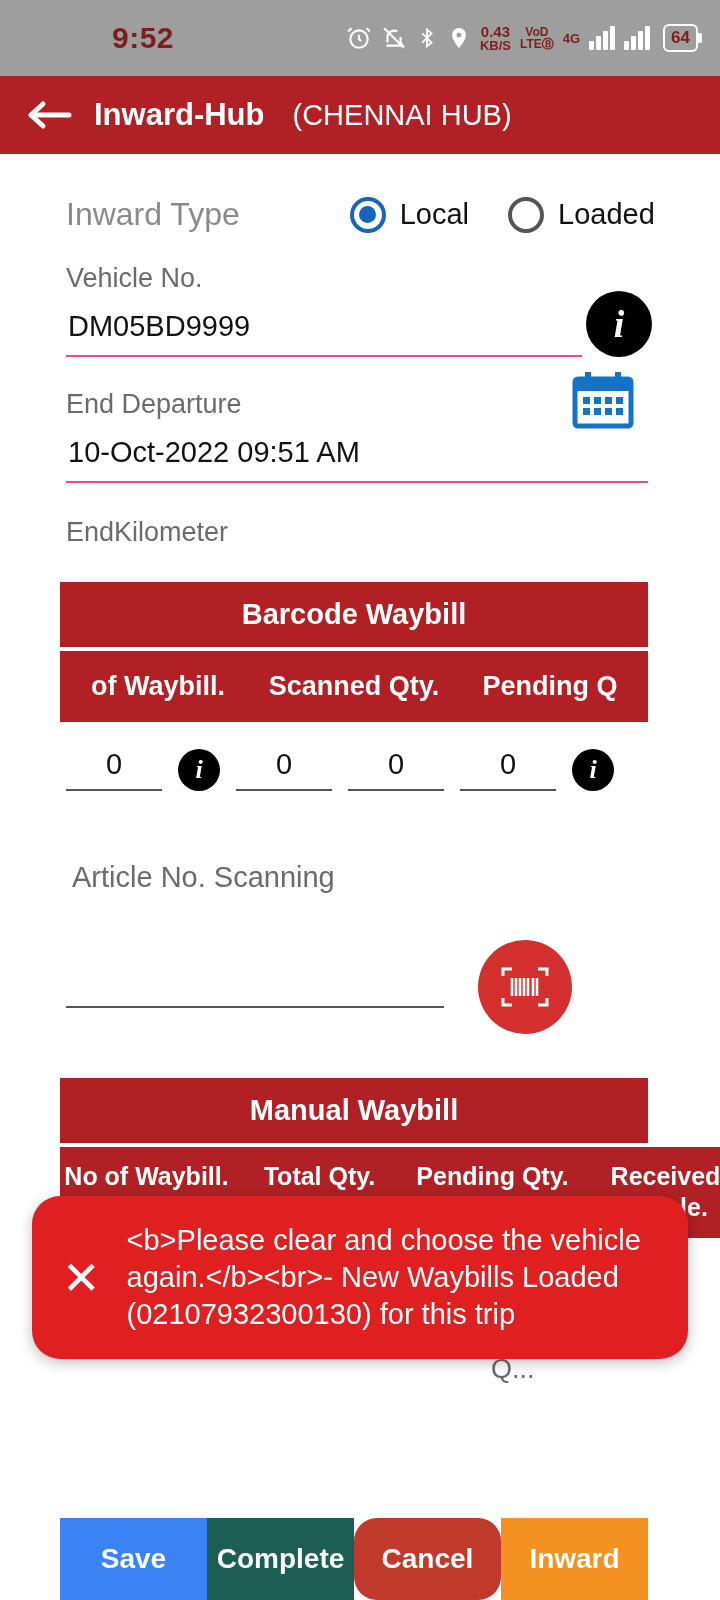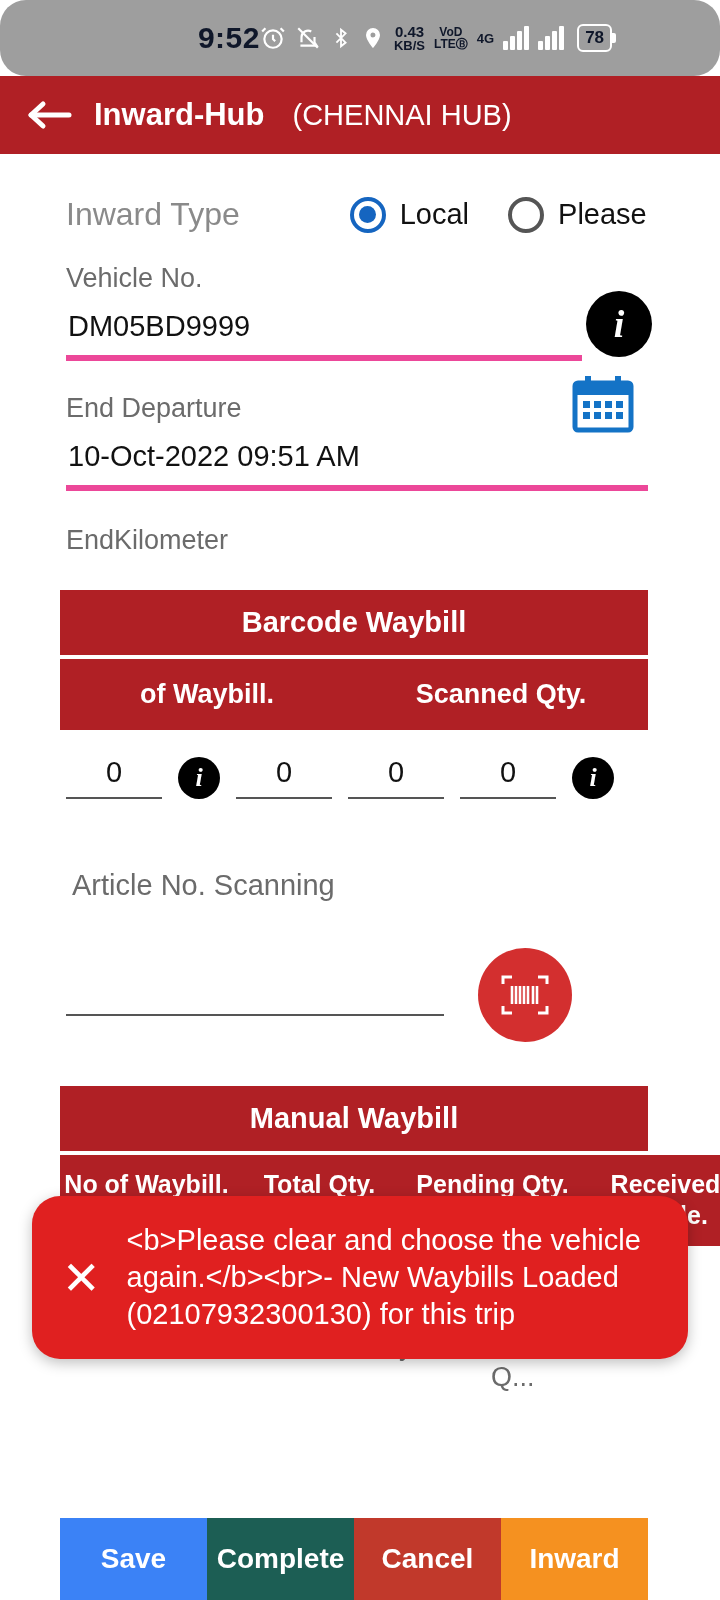--- a/index.html
+++ b/index.html
@@ -16,24 +16,23 @@
     height: 1600px;
     background: #ffffff;
   }
 
   
   .statusbar {
     height: 76px;
     background: #9e9e9e;
     display: flex;
     align-items: center;
-    justify-content: center;
+    justify-content: space-between;
     padding: 0 22px;
-    color: #0f172a;
-    border-radius: 26px;
+    color: #7f1d1d;
   }
   .status-time {
     font-size: 30px;
     font-weight: 600;
     margin-left: 90px;
     letter-spacing: 0.5px;
   }
   .status-icons {
     display: flex;
     align-items: center;
@@ -172,21 +171,21 @@
     font-size: 27px;
     color: #6b6b6b;
     display: block;
     margin-bottom: 6px;
   }
   .field .flabel.blue { color: #1771c4; }
   .field .fvalue {
     font-size: 29px;
     color: #111111;
     padding: 10px 0 12px 2px;
-    border-bottom: 6px solid #ec4899;
+    border-bottom: 2px solid #ec4899;
     min-height: 52px;
   }
   .field .fvalue.focus {
     border-bottom: 3px solid #1771c4;
   }
   .caret {
     display: inline-block;
     width: 2px;
     height: 30px;
     background: #1771c4;
@@ -367,21 +366,21 @@
     flex: 1;
     display: flex;
     align-items: center;
     justify-content: center;
     color: #ffffff;
     font-size: 28px;
     font-weight: 700;
   }
   .b-save { background: #3b82f6; }
   .b-complete { background: #1c5e54; }
-  .b-cancel { background: #c1392b; }
+  .b-cancel { background: #c1392b; border-radius: 23px; }
   .b-inward { background: #f59120; }
 </style>
 </head>
 <body>
 
 <div class="phone">
 
   <div class="statusbar">
     <div class="status-time">9:52</div>
     <div class="status-icons">
@@ -425,21 +424,21 @@
           <i style="height:19px"></i>
           <i style="height:24px"></i>
       </span>
       <span class="bars">
         <i style="height:9px"></i>
           <i style="height:14px"></i>
           <i style="height:19px"></i>
           <i style="height:24px"></i>
       </span>
       <span class="battery">
-        <span>78</span>
+        <span>64</span>
       </span>
     </div>
   </div>
 
   <div class="appbar">
     <div class="back-arrow">
       <svg width="48" height="34" viewBox="0 0 48 34" fill="none" stroke="#fff" stroke-width="5" stroke-linecap="round" stroke-linejoin="round">
         <path d="M44 17H6"></path>
           <path d="M18 6 6 17l12 11"></path>
       </svg>
@@ -454,21 +453,21 @@
       <div class="label-muted">Inward Type</div>
       <div class="radios">
         <div class="radio">
           <span class="dot">
               <i></i>
             </span>
           <span>Local</span>
         </div>
         <div class="radio">
           <span class="dot off"></span>
-          <span>Please</span>
+          <span>Loaded</span>
         </div>
       </div>
     </div>
 
     <div class="field" style="margin-top:30px">
       <span class="flabel">Vehicle No.</span>
       <div class="fvalue" style="width:516px">DM05BD9999</div>
       <div class="info-badge" style="right:-4px; top:28px">i</div>
     </div>
 
@@ -497,20 +496,21 @@
 
     <div class="field" style="margin-top:34px">
       <span class="flabel">EndKilometer</span>
     </div>
 
 
     <div class="sec-header">Barcode Waybill</div>
     <div class="col-header">
       <span>of Waybill.</span>
       <span>Scanned Qty.</span>
+      <span>Pending Q</span>
     </div>
     <div class="val-row">
       <div class="val-cell">0</div>
       <div class="info-badge-sm">i</div>
       <div class="val-cell">0</div>
       <div class="val-cell">0</div>
       <div class="val-cell">0</div>
       <div class="info-badge-sm">i</div>
     </div>
 

